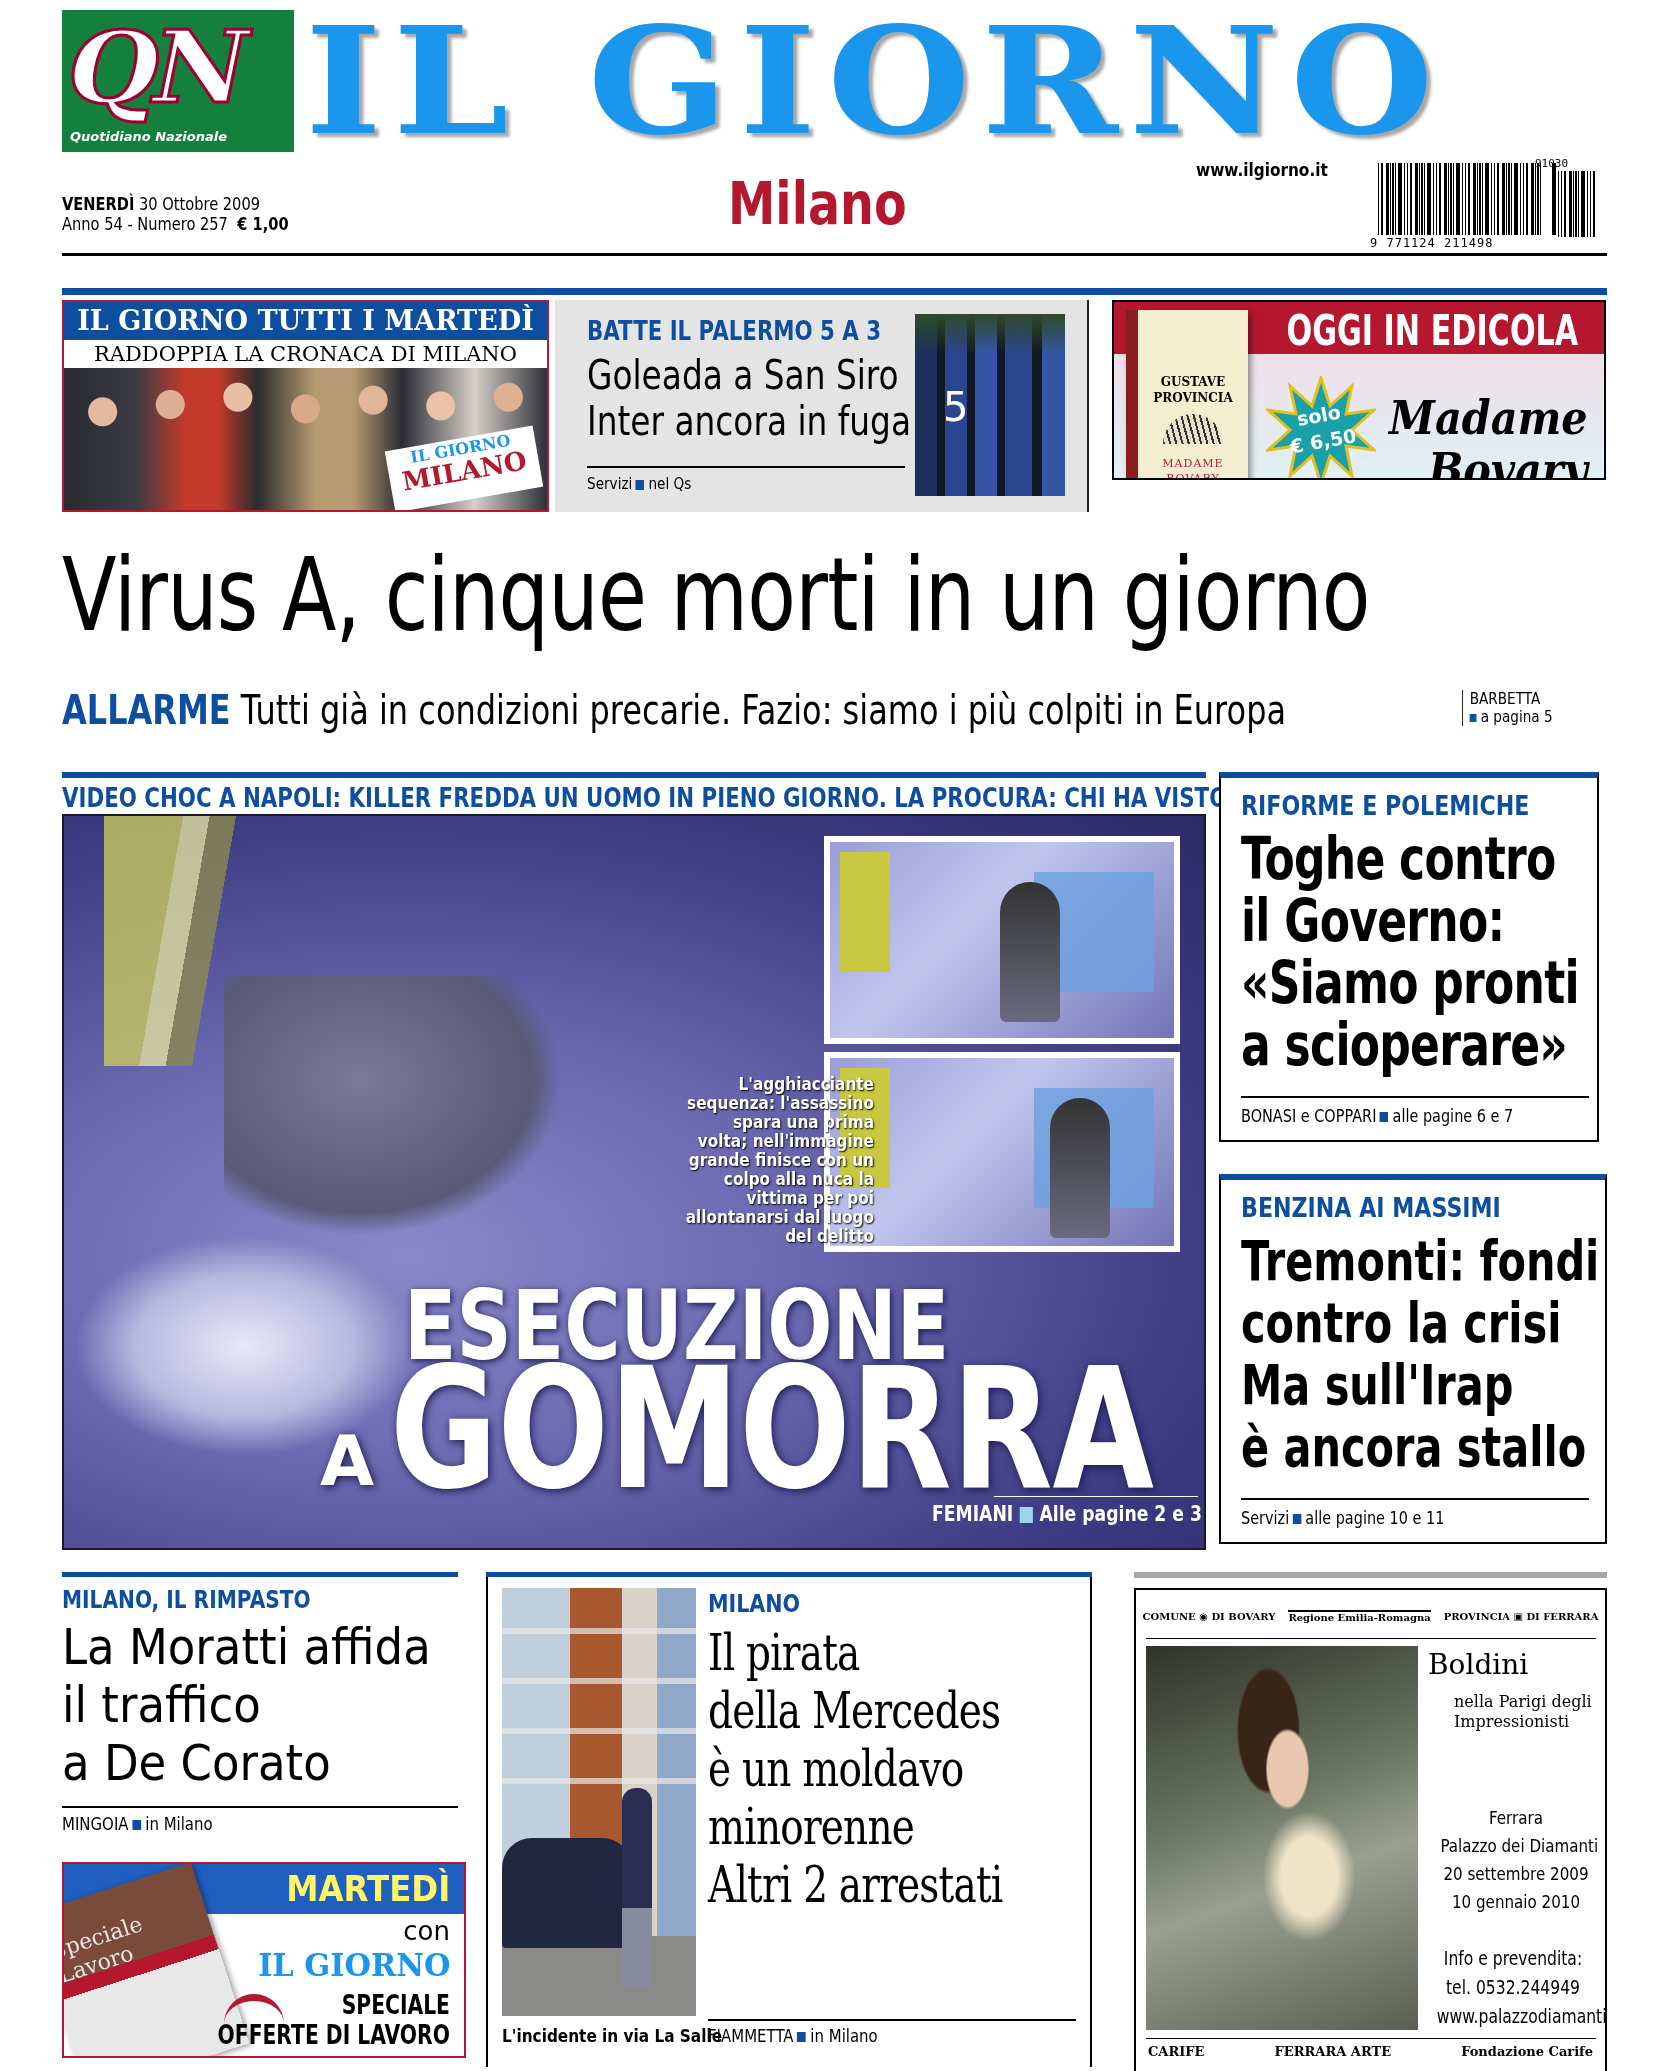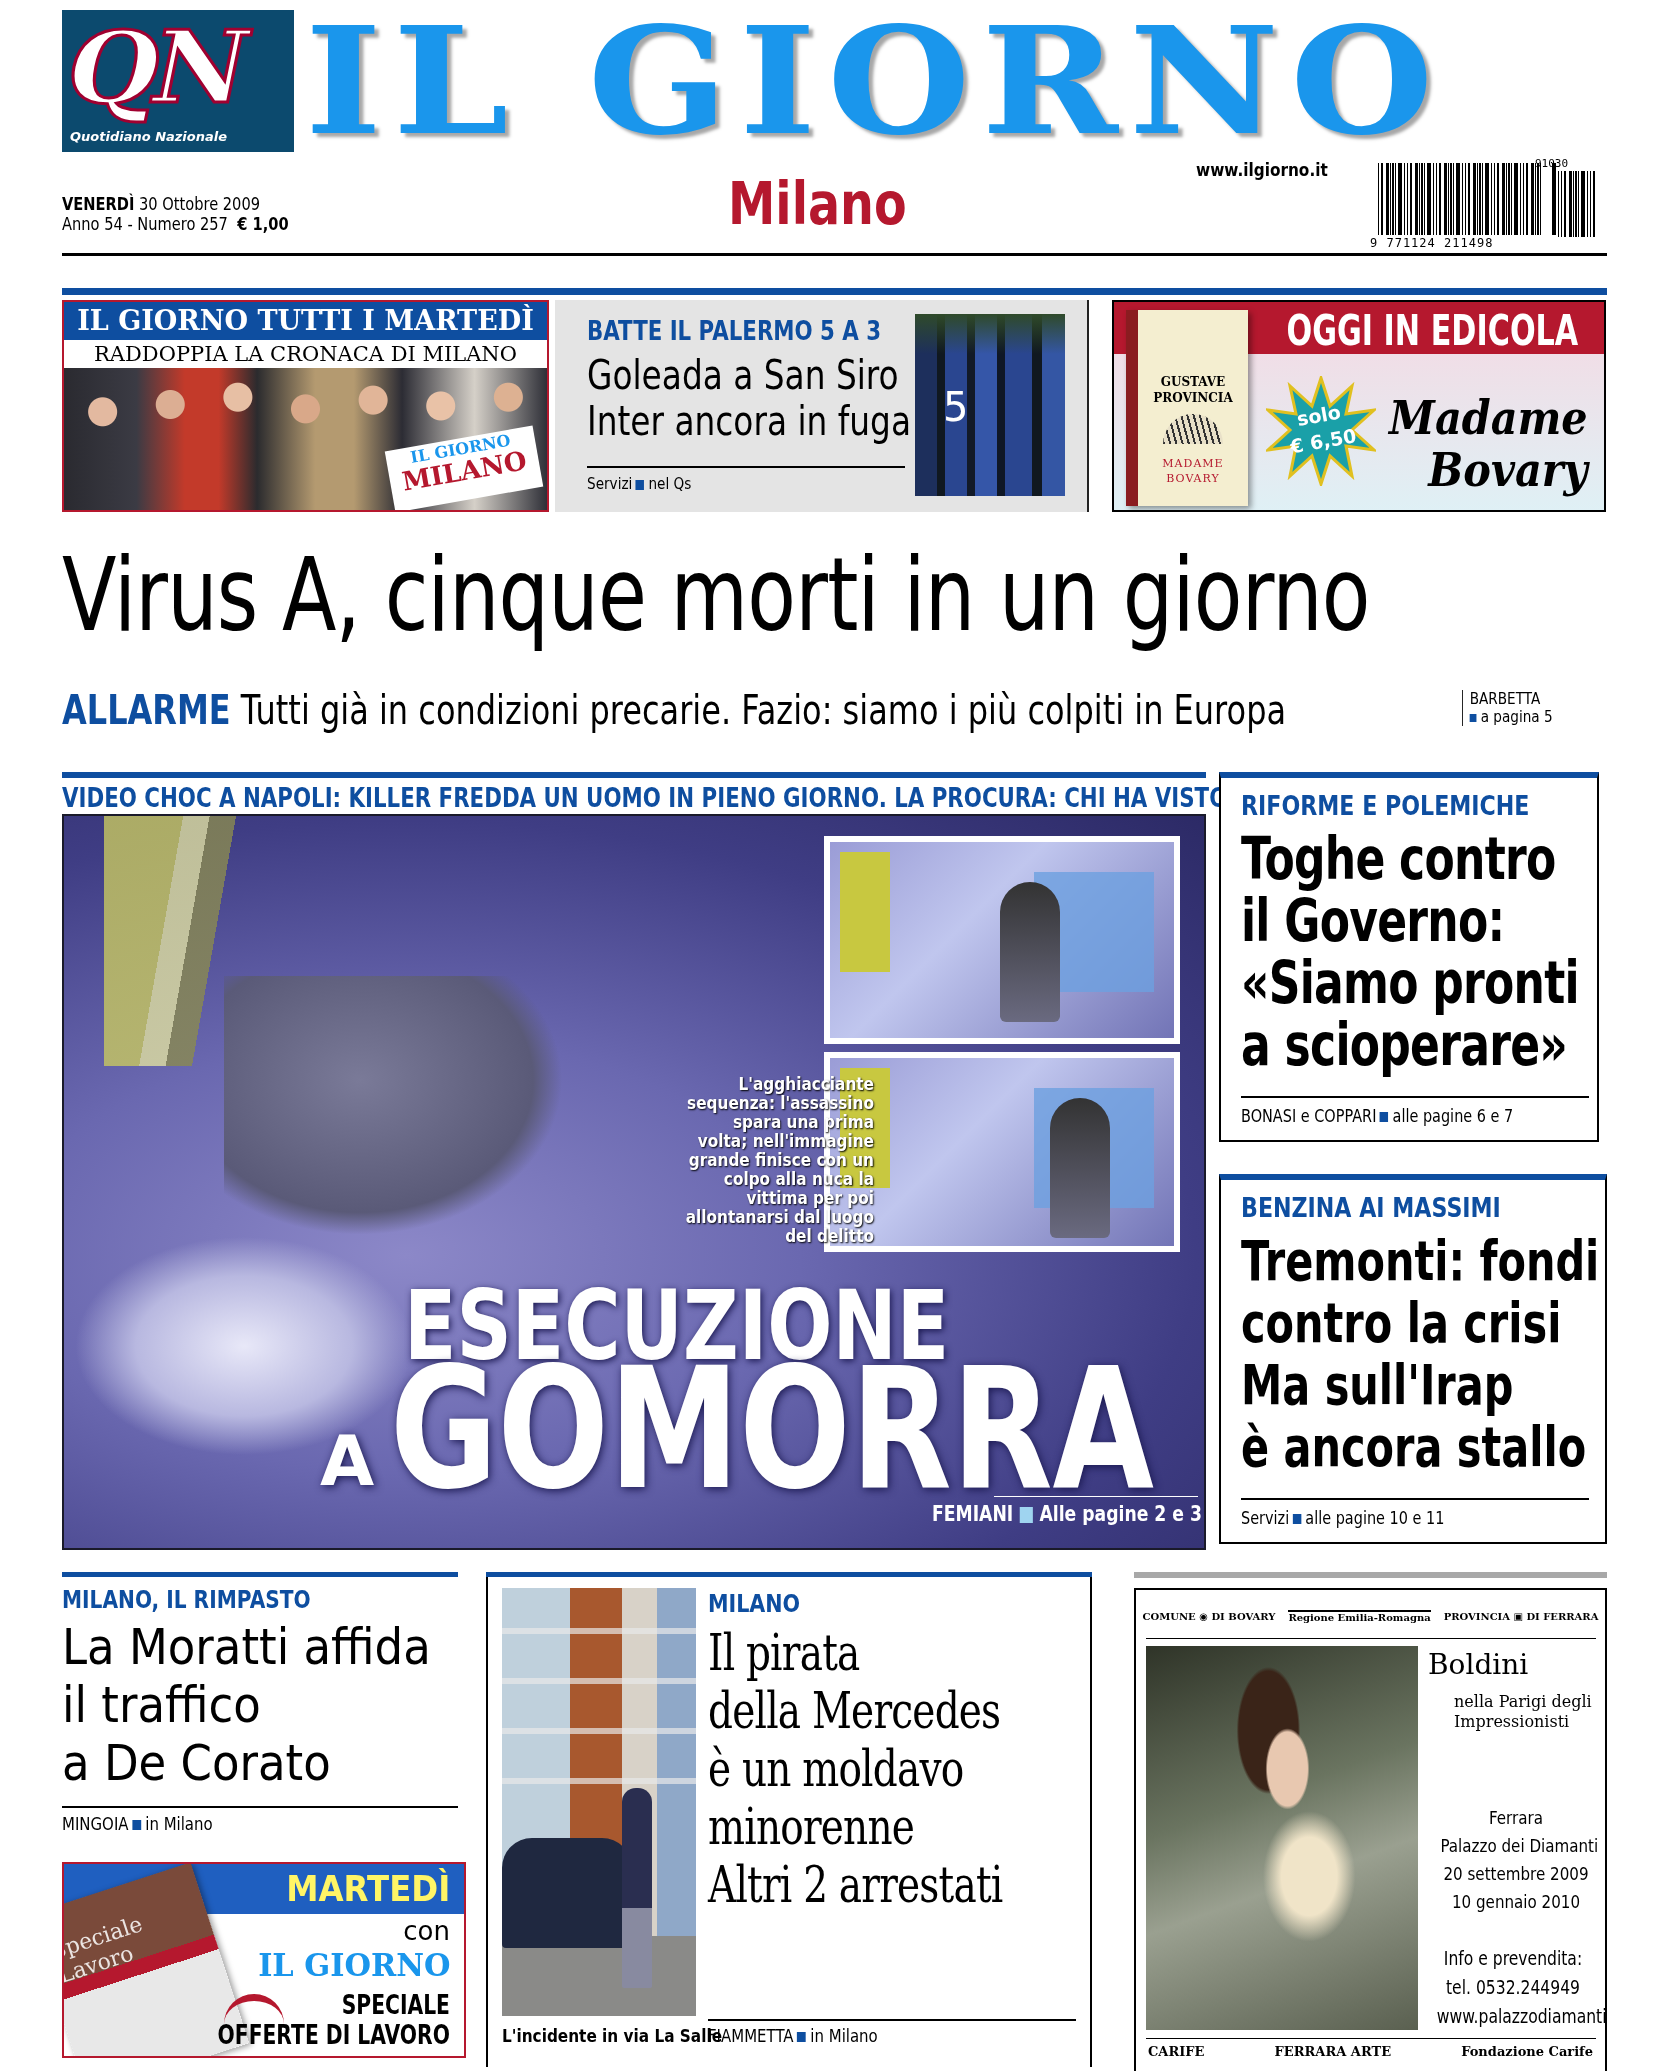--- a/index.html
+++ b/index.html
@@ -3,21 +3,21 @@
 <meta charset="utf-8">
 <style>
   * { box-sizing: border-box; margin: 0; padding: 0; }
   html, body { width: 1669px; height: 2071px; background: #ffffff; overflow: hidden; }
   body { position: relative; font-family: "DejaVu Sans", "Liberation Sans", sans-serif; color: #000; }
   .abs { position: absolute; }
   .kicker { font-family: "DejaVu Sans", sans-serif; font-weight: bold; color: #0e4ea0; white-space: nowrap; transform-origin: left top; }
   .sq { display: inline-block; width: 10px; height: 10px; background: #0e4ea0; margin: 0 5px 0 4px; vertical-align: middle; }
 
   
-  #qn-logo { left: 62px; top: 10px; width: 232px; height: 142px; background: #0c4a6e; }
+  #qn-logo { left: 62px; top: 10px; width: 232px; height: 142px; background: #15803d; }
   #qn-logo .qn { position: absolute; left: 10px; top: 2px; font-family: "DejaVu Serif", serif; font-weight: bold; font-style: italic; font-size: 100px; color: #fff; -webkit-text-stroke: 3px #a00030; letter-spacing: -6px; line-height: 110px; transform: scaleX(1.05); }
   #qn-logo .sub { position: absolute; left: 8px; bottom: 8px; font-family: "DejaVu Sans", sans-serif; font-weight: bold; font-style: italic; font-size: 13px; color: #fff; white-space: nowrap; }
   #masthead-title { left: 305px; top: 6px; font-family: "DejaVu Serif", serif; font-weight: bold; font-size: 148px; color: #1a96ec; letter-spacing: 10px; line-height: 150px; text-shadow: 4px 4px 3px rgba(0,0,0,0.35); white-space: nowrap; transform: scaleX(1.11); transform-origin: left top; }
   #date-block { left: 62px; top: 194px; font-size: 17px; line-height: 20px; transform: scaleX(0.86); transform-origin: left top; white-space: nowrap; }
   #edition { left: 728px; top: 170px; font-family: "DejaVu Sans", sans-serif; font-weight: bold; font-size: 58px; color: #b5182e; transform: scaleX(0.82); transform-origin: left top; white-space: nowrap; }
   #website { left: 1196px; top: 160px; font-weight: bold; font-size: 17px; transform: scaleX(0.9); transform-origin: left top; }
   #barcode { left: 1376px; top: 163px; width: 224px; height: 82px; }
   #barcode-top { left: 1535px; top: 157px; font-family: "DejaVu Sans Mono", monospace; font-size: 11px; }
   #barcode-num { left: 1370px; top: 236px; font-family: "DejaVu Sans Mono", monospace; font-size: 12px; letter-spacing: 1px; white-space: nowrap; }
   #mast-rule { left: 62px; top: 253px; width: 1545px; height: 3px; background: #000; }
@@ -42,21 +42,21 @@
 
   #promo-sport { left: 555px; top: 300px; width: 534px; height: 212px; background: #e4e4e4; border-right: 2px solid #222; }
   #promo-sport .kicker { position: absolute; left: 32px; top: 16px; font-size: 26px; transform: scaleX(0.82); }
   #promo-sport .head { position: absolute; left: 32px; top: 52px; font-size: 41px; line-height: 46px; transform: scaleX(0.8); transform-origin: left top; white-space: nowrap; }
   #promo-sport .rule { position: absolute; left: 32px; top: 166px; width: 318px; height: 2px; background: #000; }
   #promo-sport .by { position: absolute; left: 32px; top: 174px; font-size: 16px; transform: scaleX(0.85); transform-origin: left top; white-space: nowrap; }
   #promo-sport .photo { position: absolute; left: 360px; top: 14px; width: 150px; height: 182px; background: linear-gradient(90deg, #1d2f5c 0 15%, #101820 15% 20%, #2a4690 20% 35%, #121a28 35% 40%, #3556a8 40% 55%, #0f1726 55% 60%, #2a4690 60% 78%, #101820 78% 85%, #3456a4 85%); overflow: hidden; }
   #promo-sport .photo::before { content: ""; position: absolute; left: 0; top: 0; right: 0; height: 40px; background: linear-gradient(#2f4a2a, rgba(47,74,42,0)); }
   #promo-sport .photo .num { position: absolute; left: 28px; top: 70px; color: #fff; font-size: 40px; font-family: "DejaVu Sans", sans-serif; }
 
-  #promo-book { left: 1112px; top: 300px; width: 494px; height: 212px; border: 2px solid #000; background: linear-gradient(#f6d8e2, #dff0f5); overflow: hidden; }
+  #promo-book { left: 1112px; top: 300px; width: 494px; height: 180px; border: 2px solid #000; background: linear-gradient(#f6d8e2, #dff0f5); overflow: hidden; }
   #promo-book .hdr { position: absolute; left: 0; top: 0; width: 100%; height: 52px; background: #b5182e; }
   #promo-book .hdr span { position: absolute; right: 26px; top: 4px; color: #fff; font-weight: bold; font-size: 42px; transform: scaleX(0.72); transform-origin: right top; white-space: nowrap; }
   #promo-book .book { position: absolute; left: 12px; top: 8px; width: 122px; height: 196px; background: #f4eed0; box-shadow: 3px 3px 6px rgba(0,0,0,0.4); border-left: 12px solid #8a1c20; text-align: center; font-family: "DejaVu Serif", serif; }
   #promo-book .book .a { display: block; margin-top: 64px; font-size: 12px; font-weight: bold; line-height: 16px; }
   #promo-book .book .fan { display: block; margin: 8px auto 0; width: 60px; height: 30px; border-radius: 60px 60px 0 0; background: repeating-linear-gradient(75deg, #333 0 2px, #e8e0c8 2px 6px); }
   #promo-book .book .t { display: block; margin-top: 12px; font-size: 11px; color: #b5182e; line-height: 15px; letter-spacing: 1px; }
   #promo-book .star { position: absolute; left: 152px; top: 74px; width: 110px; height: 110px; }
   #promo-book .star .txt { position: absolute; left: 0; top: 26px; width: 110px; text-align: center; color: #fff; font-weight: bold; font-size: 19px; line-height: 26px; transform: rotate(-10deg); }
   #promo-book .title { position: absolute; right: 16px; top: 90px; font-family: "DejaVu Serif", serif; font-weight: bold; font-style: italic; font-size: 46px; line-height: 52px; text-align: right; transform: scaleX(0.9); transform-origin: right top; white-space: nowrap; }
 

